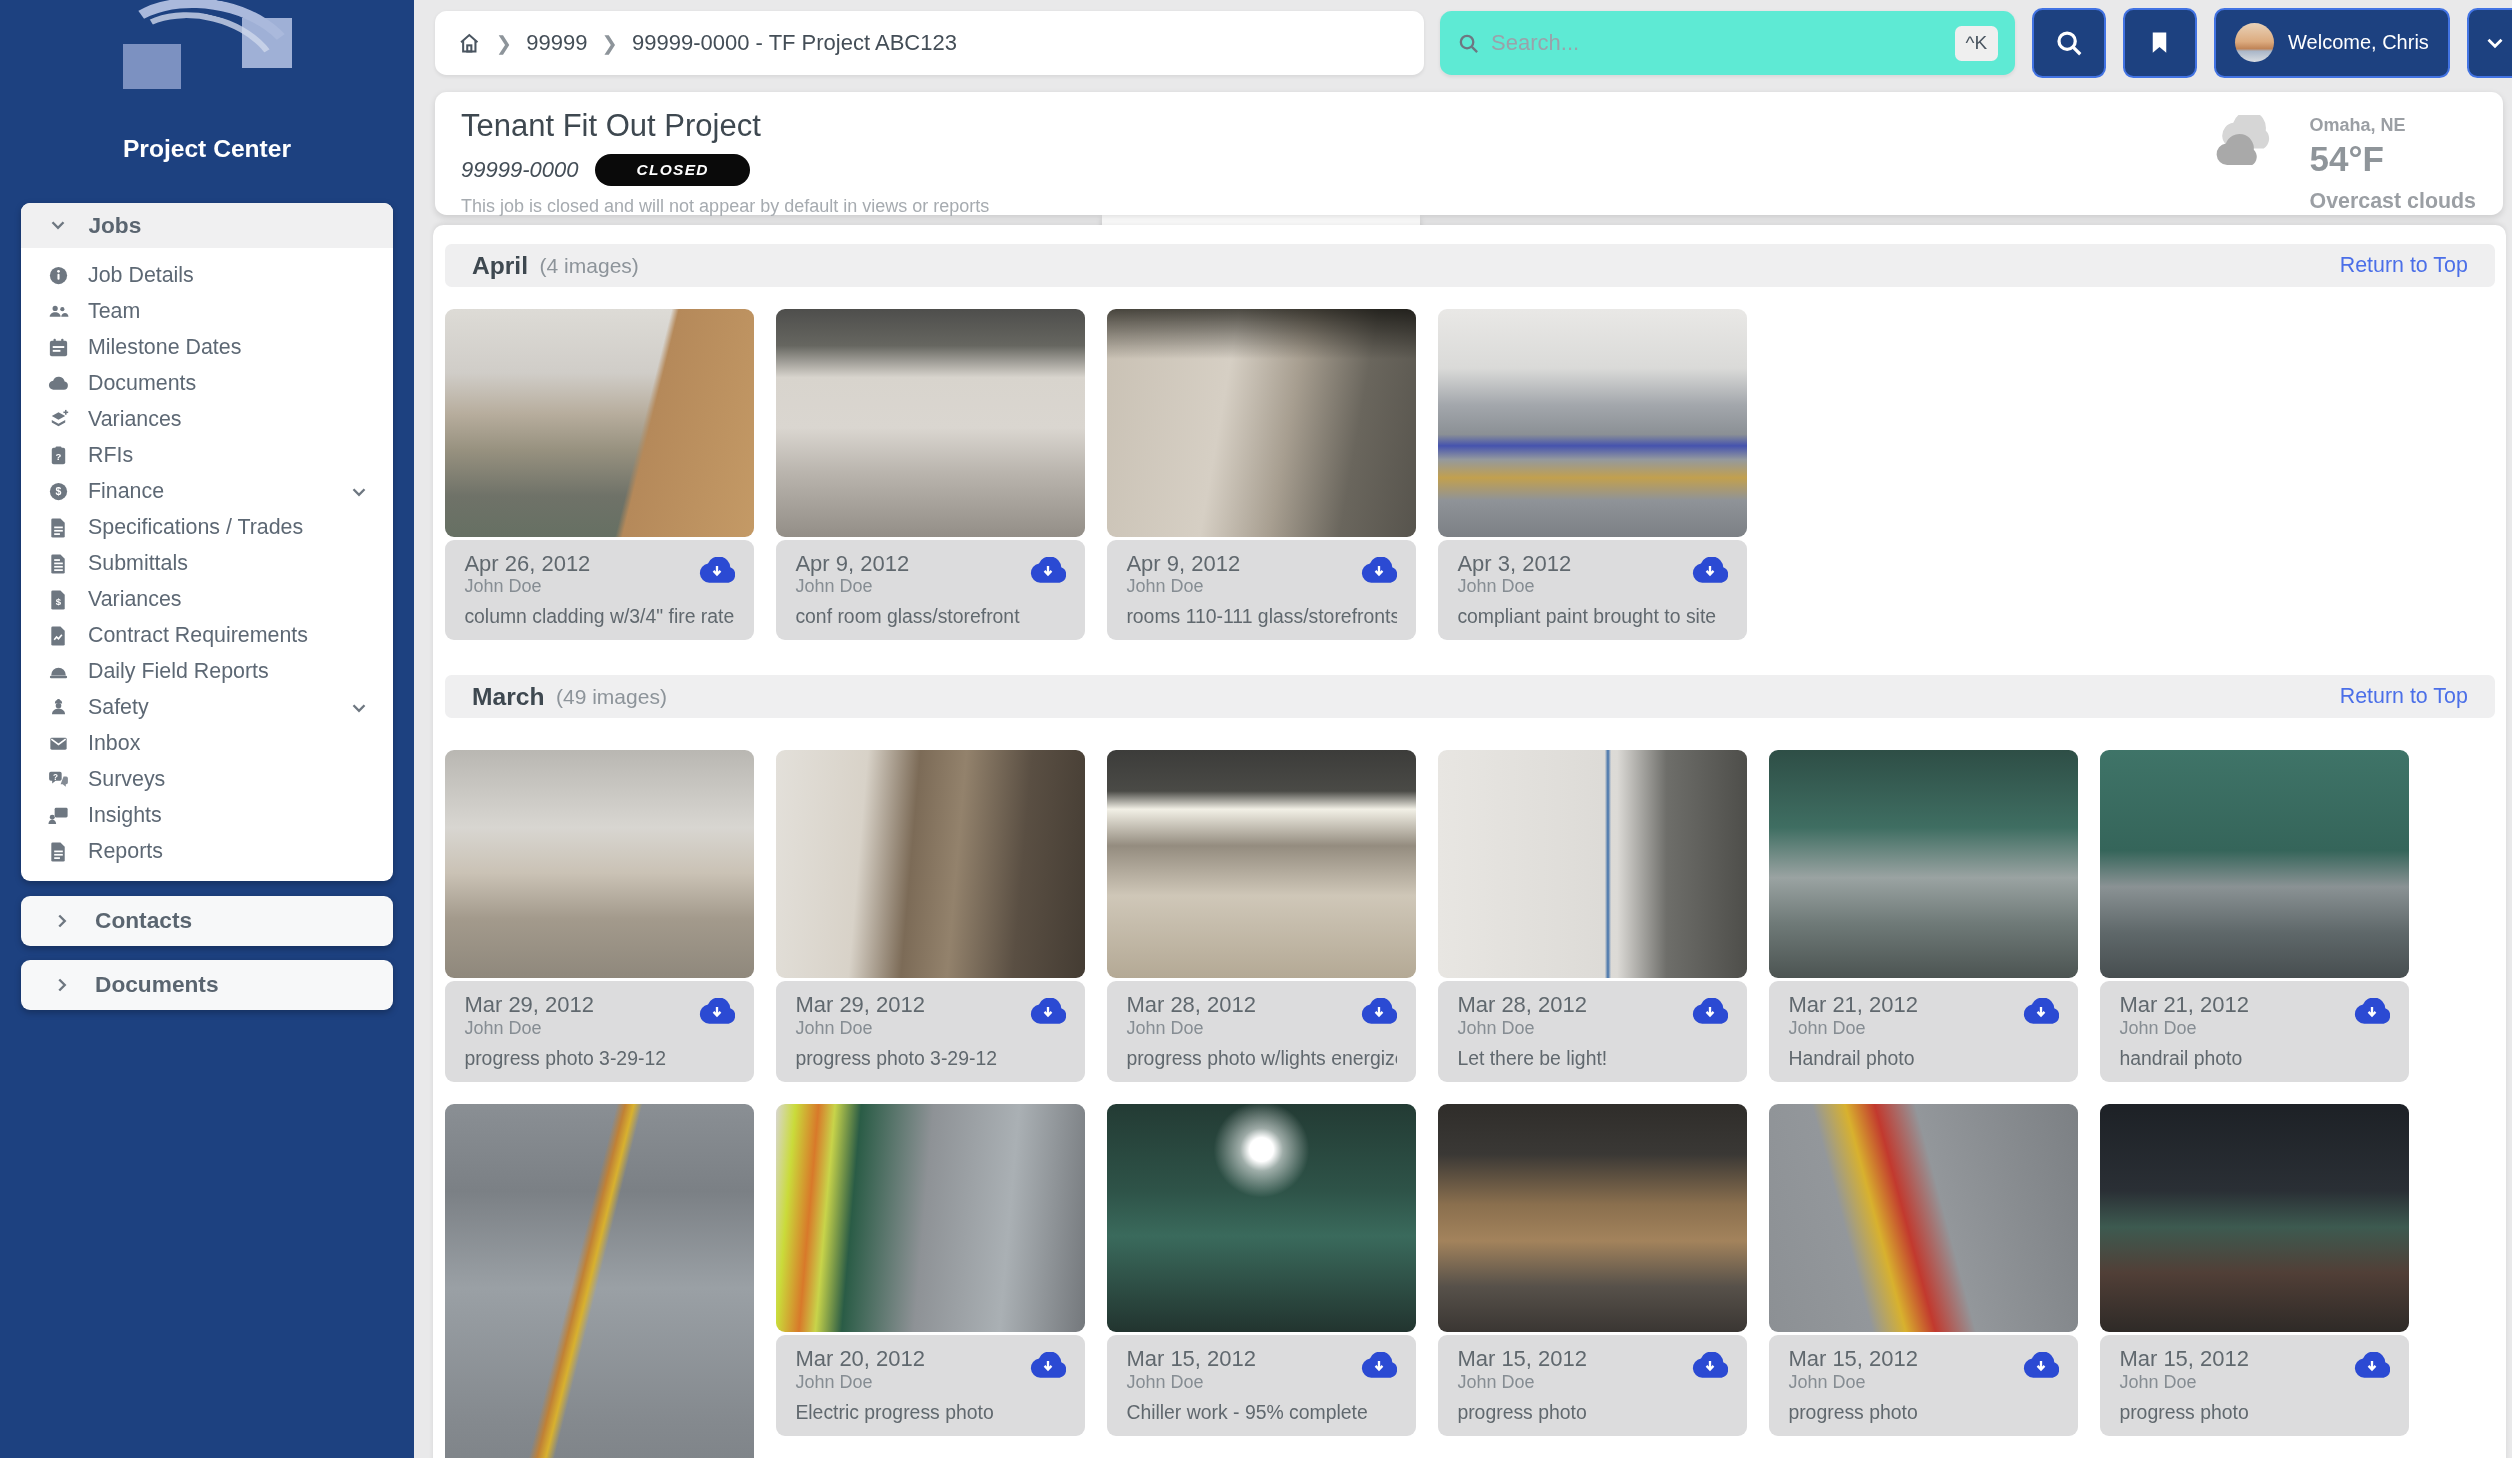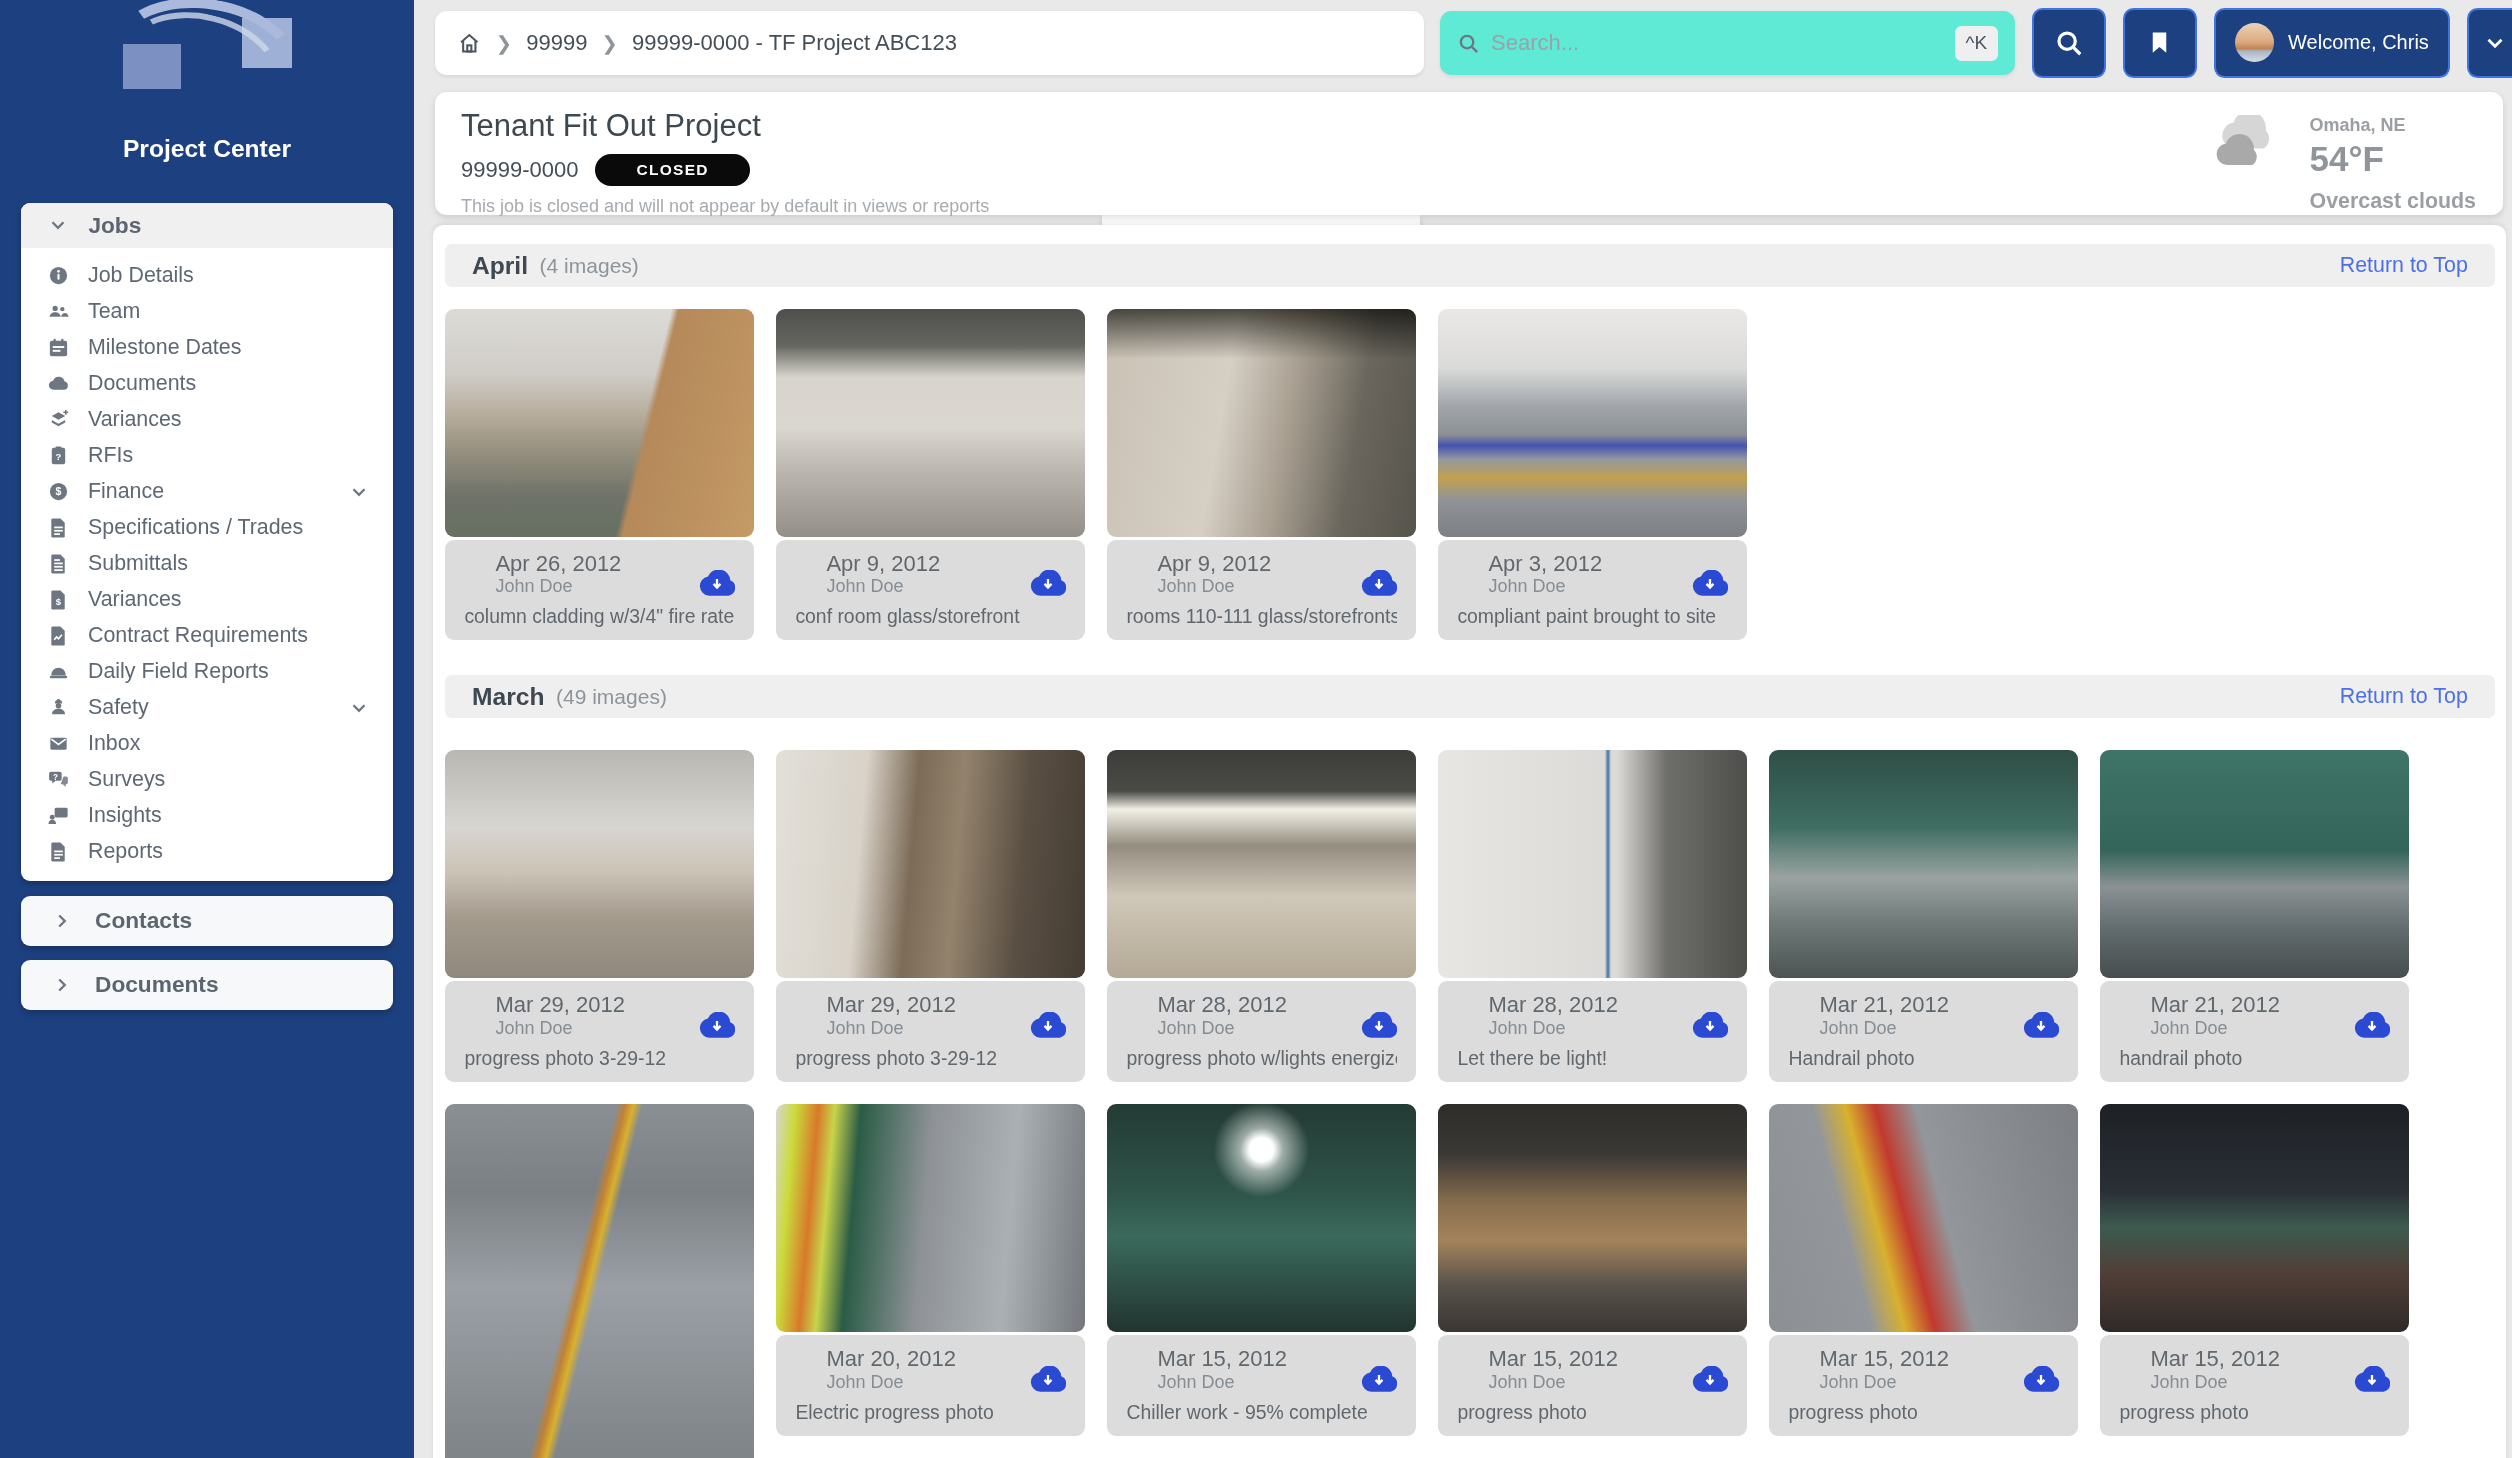--- a/index.html
+++ b/index.html
@@ -46,21 +46,21 @@
   .btn-sq { width:74px; }
   .welcome-btn { padding:0 19.4px; gap:14.2px; }
   .welcome-txt { color:#fff; font-size:20px; white-space:nowrap; }
   .avatar { width:39px; height:39px; border-radius:50%; background:
       linear-gradient(180deg,#e9d2b8 0%,#dcab7f 48%,#c08457 66%,#a9b6c8 72%,#d9dde2 100%); }
   .chev-btn { width:56px; }
 
   
   .header-card { margin:14.2px 0 0 21px; width:2068px; height:123px; background:#fff; border-radius:11.6px; box-shadow:0 2.6px 6.5px rgba(0,0,0,.12); display:flex; justify-content:space-between; padding:15.5px 27px 0 26px; position:relative; z-index:3; }
   .hdr-title { font-size:31px; font-weight:500; color:#3e4850; }
-  .hdr-row { display:flex; align-items:center; gap:17px; margin-top:10.4px; }
+  .hdr-row { display:flex; align-items:center; gap:17px; margin-top:10.4px;font-style:italic; }
   .hdr-job { font-size:22px; color:#444e57; }
   .pill { background:#0a0a0a; color:#fff; font-size:15.5px; font-weight:700; letter-spacing:1.3px; border-radius:647px; padding:7.1px 41px; }
   .hdr-note { font-size:18px; color:#a6abb0; margin-top:10.4px; }
   .weather { display:flex; align-items:flex-start; gap:22px; padding-top:7.8px; }
   .wx-txt { text-align:left; }
   .wx-loc { font-size:18px; font-weight:700; color:#9b9fa4; }
   .wx-temp { font-size:35px; font-weight:700; color:#8f959a; margin-top:2.6px; }
   .wx-cond { font-size:21.4px; font-weight:700; color:#9b9fa4; margin-top:10px; }
 
   .stub-card { position:absolute; left:688px; top:214px; width:318px; height:26px; background:#fff; border-radius:0 0 9px 9px; box-shadow:0 3.9px 6.5px rgba(0,0,0,.14); z-index:1; }
@@ -73,21 +73,21 @@
   .return-link { margin-left:auto; font-size:21.4px; color:#4b6fe8; cursor:pointer; }
   .bar-march { margin-top:35px; }
   .grid { display:flex; gap:22px; align-items:flex-start; }
   .grid-april { margin-top:21.4px; }
   .grid-r1 { margin-top:32px; }
   .grid-r2 { margin-top:22.7px; }
   .card { width:309px; flex:0 0 309px; }
   .ph { width:309px; height:228px; border-radius:9px; background:#999; }
   .ph-tall { height:484px; }
   .card-foot { margin-top:3.2px; background:#dcdcdd; border-radius:9px; padding:11.6px 19.4px 13px; min-height:91px; }
-  .cf-row { display:flex; align-items:flex-end;margin-left:31px; }
+  .cf-row { display:flex; align-items:flex-start; }
   .cf-date { font-size:22px; color:#60686e; line-height:24.6px; }
   .cf-author { font-size:18px; color:#868d93; line-height:21px; }
   .dl-ico { margin-left:auto; margin-top:5.2px; }
   .cf-caption { font-size:19.4px; color:#60686e; line-height:21px; margin-top:9px; white-space:nowrap; overflow:hidden; }
 
   
   .a1 { background:linear-gradient(104deg, rgba(0,0,0,0) 62%, #b5895a 64%, #c49a66 100%),
         linear-gradient(180deg,#dddbd6 0%,#d0cdc8 28%,#b7ad9d 46%,#97917f 62%,#6f7268 82%,#667063 100%); }
   .a2 { background:linear-gradient(180deg,#4e4e4c 0%,#666660 16%,#d8d4cd 30%,#dad6d0 52%,#b9b4ad 72%,#938e87 100%); }
   .a3 { background:linear-gradient(100deg,#c9c1b4 0%,#d6cfc4 38%,#a79e90 58%,#6a665d 78%,#57544d 100%),

